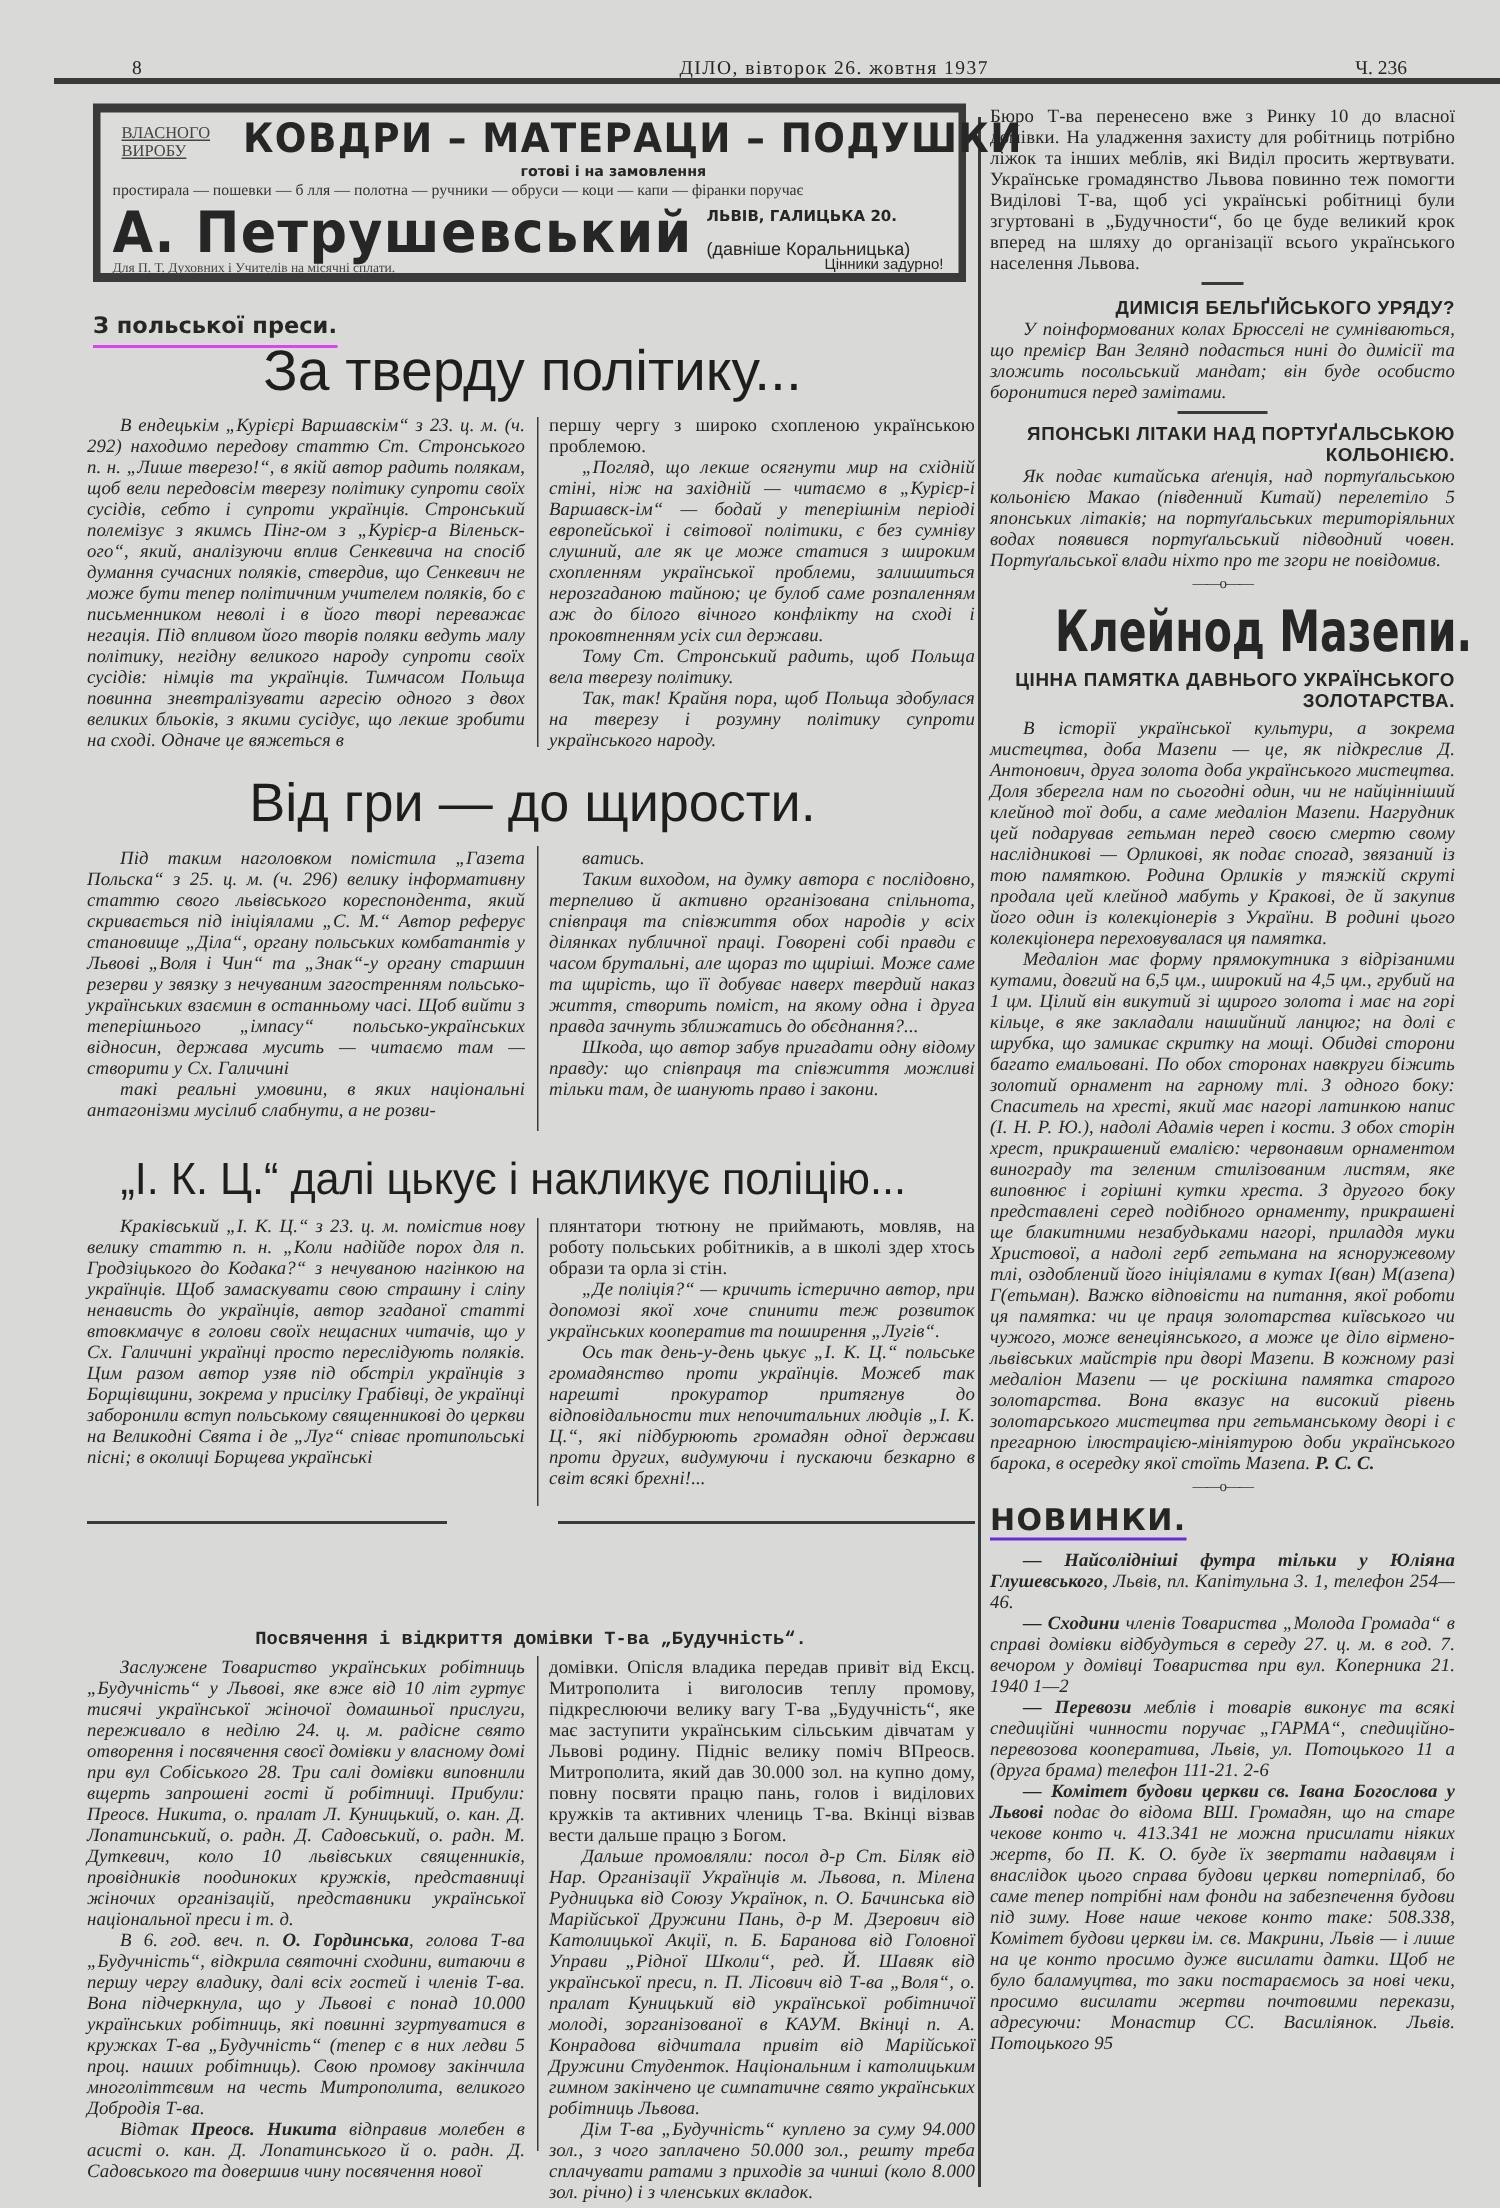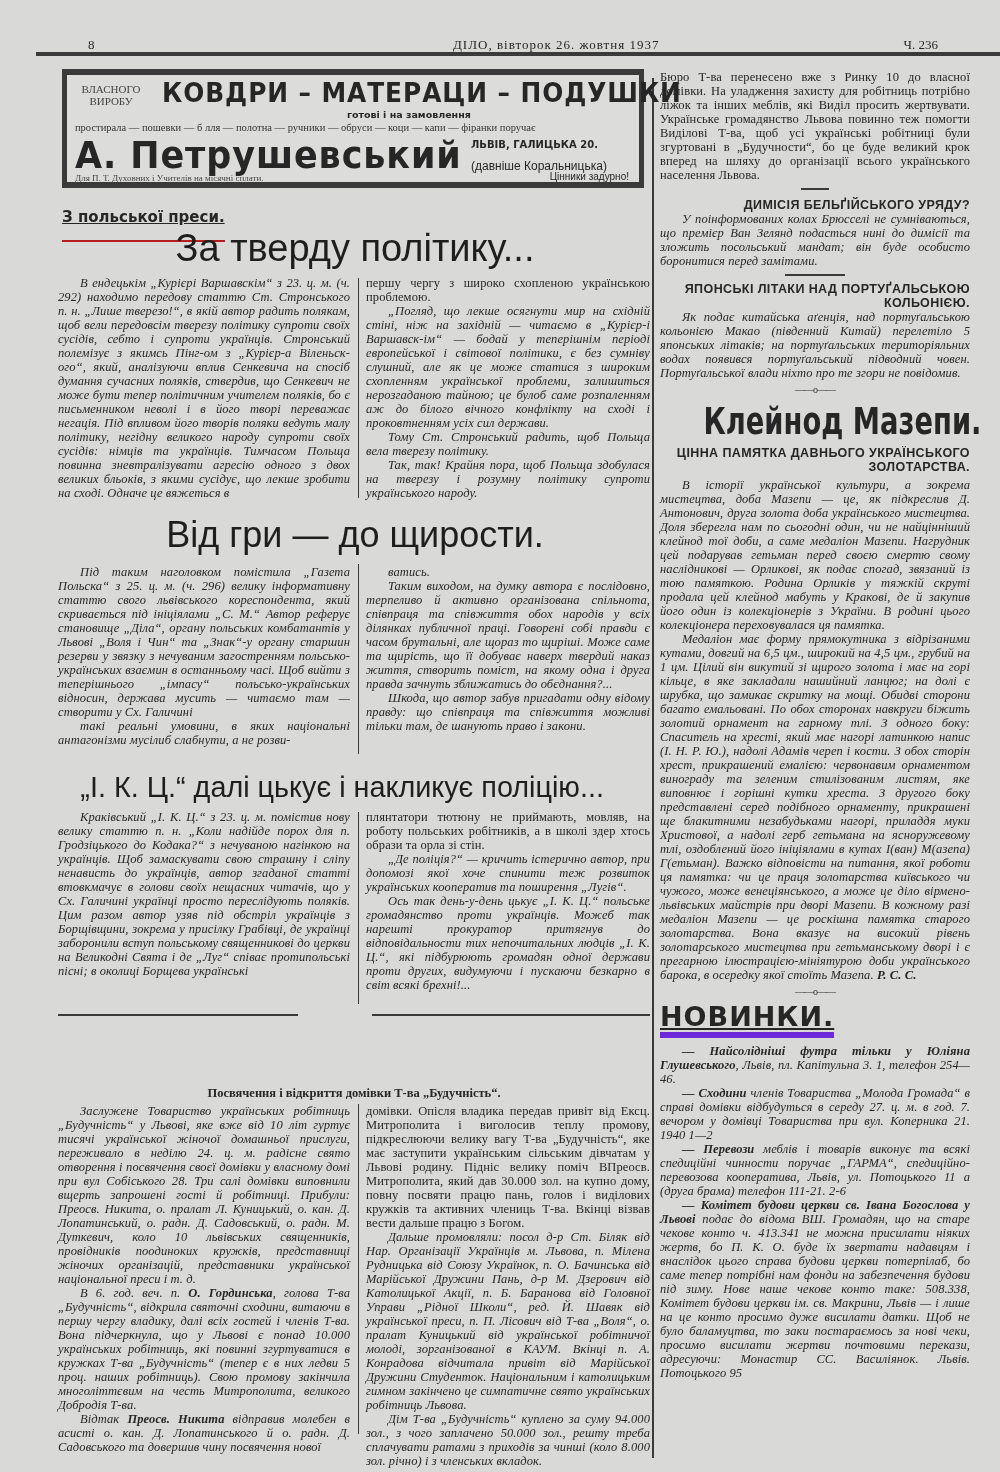--- a/index.html
+++ b/index.html
@@ -12,36 +12,36 @@
   .header .mast { position:absolute; left:395px; top:4px; letter-spacing:1px; }
   .header .issue { position:absolute; right:60px; top:4px; }
   .rule-top { left:36px; top:52px; width:964px; height:4px; background:#3a3a3a; }
   .vcol { width:2px; background:#3a3a3a; }
   p, .para { margin:0; }
   .txt { font-size:12.5px; line-height:14px; text-align:justify; letter-spacing:0.1px; }
   .ind { text-indent:22px;font-style:italic; }
   .h-big { font-family:"Liberation Sans","DejaVu Sans",sans-serif; font-weight:400; text-align:center; color:#1e1e1e; }
   .h-cond { font-family:"Liberation Sans","DejaVu Sans",sans-serif; font-weight:bold; text-align:center; }
   .ad { left:62px; top:69px; width:582px; height:119px; border:6px solid #3a3a3a; border-left-width:5px; border-right-width:5px; background:#dcdcda; box-sizing:border-box; }
-  .ad .t1 { position:absolute; left:14px; top:8px; font-size:11px; line-height:12px; text-align:center; width:60px; color:#444; }
+  .ad .t1 { position:absolute; left:14px; top:8px; font-size:11px; line-height:12px; width:60px; color:#444;text-decoration:underline; }
   .ad .t2 { position:absolute; left:95px; top:2px; font-family:"DejaVu Sans",sans-serif; font-weight:bold; font-size:27px; letter-spacing:1px; transform:scaleX(0.92); transform-origin:left; white-space:nowrap; }
   .ad .t3 { position:absolute; left:280px; top:34px; font-family:"DejaVu Sans",sans-serif; font-weight:bold; font-size:9.5px; }
   .ad .t4 { position:absolute; left:8px; top:47px; font-size:10.5px; white-space:nowrap; color:#333; }
   .ad .t5 { position:absolute; left:8px; top:58px; font-family:"DejaVu Sans",sans-serif; font-weight:bold; font-size:38px; transform:scaleX(0.92); transform-origin:left; white-space:nowrap; letter-spacing:1px; }
   .ad .t6 { position:absolute; left:404px; top:64px; font-family:"DejaVu Sans",sans-serif; font-weight:bold; font-size:10px; }
   .ad .t7 { position:absolute; left:404px; top:84px; font-family:"Liberation Sans",sans-serif; font-size:12px; }
   .ad .t8 { position:absolute; left:8px; top:98px; font-size:9px; color:#444; }
   .ad .t9 { position:absolute; right:10px; top:96px; font-family:"Liberation Sans",sans-serif; font-size:10px; }
-  .sect { left:62px; top:208px; font-family:"DejaVu Sans",sans-serif; font-weight:bold; font-size:15px; border-bottom:2px solid #b91c1c; padding-bottom:14px;text-decoration:underline; }
+  .sect { left:62px; top:208px; font-family:"DejaVu Sans",sans-serif; font-weight:bold; font-size:15px; border-bottom:2px solid #d946ef; padding-bottom:4px; }
   .bold { font-weight:bold; }
   .sep { height:2px; background:#3a3a3a; }
   .orn { font-size:10px; text-align:center; color:#333; letter-spacing:-1px; }
   .rh { font-family:"Liberation Sans","DejaVu Sans",sans-serif; font-weight:bold; font-size:12.5px; text-align:right; letter-spacing:0.4px; }
   .klein { font-family:"DejaVu Sans",sans-serif; font-weight:bold; font-size:38px; transform:scaleX(0.72); transform-origin:center; text-align:center; white-space:nowrap; }
-  .novynky { font-family:"DejaVu Sans",sans-serif; font-weight:bold; font-size:27px; letter-spacing:1px; border-bottom:6px solid #6d28d9;text-decoration:underline; }
+  .novynky { font-family:"DejaVu Sans",sans-serif; font-weight:bold; font-size:20px; letter-spacing:1px; border-bottom:2px solid #6d28d9; }
 </style>
 </head>
 <body>
 
 <div class="page">
 
   <div class="abs header">
     <span class="pg">8</span>
     <span class="mast">ДІЛО, вівторок 26. жовтня 1937</span>
     <span class="issue">Ч. 236</span>
@@ -91,21 +91,21 @@
   <div class="abs txt ind" style="left:58px; top:810px; width:292px;">Краківський „І. К. Ц.“ з 23. ц. м. помістив нову велику статтю п. н. „Коли надійде порох для п. Гродзіцького до Кодака?“ з нечуваною нагінкою на українців. Щоб замаскувати свою страшну і сліпу ненависть до українців, автор згаданої статті втовкмачує в голови своїх нещасних читачів, що у Сх. Галичині українці просто переслідують поляків. Цим разом автор узяв під обстріл українців з Борщівщини, зокрема у присілку Грабівці, де українці заборонили вступ польському священникові до церкви на Великодні Свята і де „Луг“ співає протипольські пісні; в околиці Борщева українські</div>
   <div class="abs" style="left:366px; top:810px; width:284px;">
     <p class="txt">плянтатори тютюну не приймають, мовляв, на роботу польських робітників, а в школі здер хтось образи та орла зі стін.</p>
     <p class="txt ind">„Де поліція?“ — кричить істерично автор, при допомозі якої хоче спинити теж розвиток українських кооператив та поширення „Лугів“.</p>
     <p class="txt ind">Ось так день-у-день цькує „І. К. Ц.“ польське громадянство проти українців. Можеб так нарешті прокуратор притягнув до відповідальности тих непочитальних людців „І. К. Ц.“, які підбурюють громадян одної держави проти других, видумуючи і пускаючи безкарно в світ всякі брехні!...</p>
   </div>
   <div class="abs sep" style="left:58px; top:1014px; width:240px;"></div>
   <div class="abs sep" style="left:372px; top:1014px; width:278px;"></div>
 
   <div class="abs h-cond" style="left:58px; top:1060px; width:592px; font-size:12.5px; top:1064px; margin-top:0;"></div>
-  <div class="abs" style="left:58px; top:1086px; width:592px; text-align:center; font-family:Liberation Serif, serif; font-weight:bold; font-size:12.5px;">Посвячення і відкриття домівки Т-ва „Будучність“.</div>
+  <div class="abs" style="left:58px; top:1086px; width:592px; text-align:center; font-family:Liberation Mono, monospace; font-weight:bold; font-size:12.5px;">Посвячення і відкриття домівки Т-ва „Будучність“.</div>
   <div class="abs vcol" style="left:358px; top:1104px; height:330px; width:1px;"></div>
   <div class="abs" style="left:58px; top:1104px; width:292px;">
     <p class="txt ind">Заслужене Товариство українських робітниць „Будучність“ у Львові, яке вже від 10 літ гуртує тисячі української жіночої домашньої прислуги, переживало в неділю 24. ц. м. радісне свято отворення і посвячення своєї домівки у власному домі при вул Собіського 28. Три салі домівки виповнили вщерть запрошені гості й робітниці. Прибули: Преосв. Никита, о. пралат Л. Куницький, о. кан. Д. Лопатинський, о. радн. Д. Садовський, о. радн. М. Дуткевич, коло 10 львівських священників, провідників поодиноких кружків, представниці жіночих організацій, представники української національної преси і т. д.</p>
     <p class="txt ind"><span>В 6. год. веч. п. </span><span class="bold">О. Гординська</span><span>, голова Т-ва „Будучність“, відкрила святочні сходини, витаючи в першу чергу владику, далі всіх гостей і членів Т-ва. Вона підчеркнула, що у Львові є понад 10.000 українських робітниць, які повинні згуртуватися в кружках Т-ва „Будучність“ (тепер є в них ледви 5 проц. наших робітниць). Свою промову закінчила многоліттєвим на честь Митрополита, великого Добродія Т-ва.</span></p>
     <p class="txt ind"><span>Відтак </span><span class="bold">Преосв. Никита</span><span> відправив молебен в асисті о. кан. Д. Лопатинського й о. радн. Д. Садовського та довершив чину посвячення нової</span></p>
   </div>
   <div class="abs" style="left:366px; top:1104px; width:284px;">
     <p class="txt">домівки. Опісля владика передав привіт від Ексц. Митрополита і виголосив теплу промову, підкреслюючи велику вагу Т-ва „Будучність“, яке має заступити українським сільським дівчатам у Львові родину. Підніс велику поміч ВПреосв. Митрополита, який дав 30.000 зол. на купно дому, повну посвяти працю пань, голов і виділових кружків та активних члениць Т-ва. Вкінці візвав вести дальше працю з Богом.</p>
     <p class="txt ind">Дальше промовляли: посол д-р Ст. Біляк від Нар. Організації Українців м. Львова, п. Мілена Рудницька від Союзу Українок, п. О. Бачинська від Марійської Дружини Пань, д-р М. Дзерович від Католицької Акції, п. Б. Баранова від Головної Управи „Рідної Школи“, ред. Й. Шавяк від української преси, п. П. Лісович від Т-ва „Воля“, о. пралат Куницький від української робітничої молоді, зорганізованої в КАУМ. Вкінці п. А. Конрадова відчитала привіт від Марійської Дружини Студенток. Національним і католицьким гимном закінчено це симпатичне свято українських робітниць Львова.</p>
     <p class="txt ind">Дім Т-ва „Будучність“ куплено за суму 94.000 зол., з чого заплачено 50.000 зол., решту треба сплачувати ратами з приходів за чинші (коло 8.000 зол. річно) і з членських вкладок.</p>

